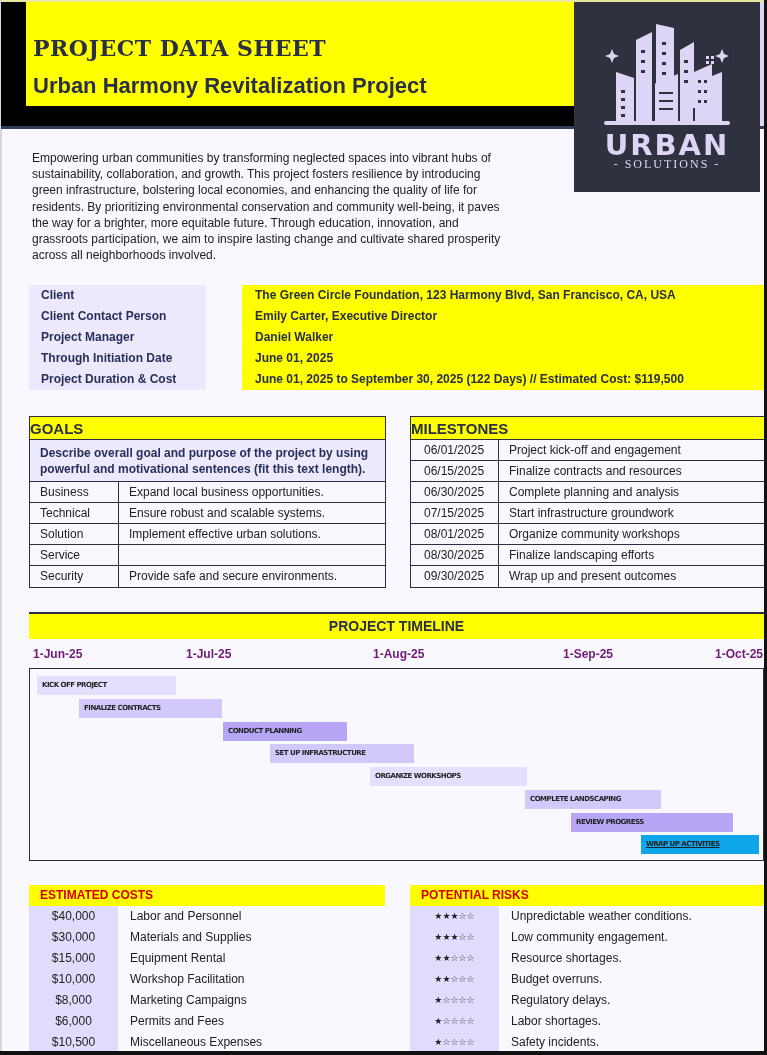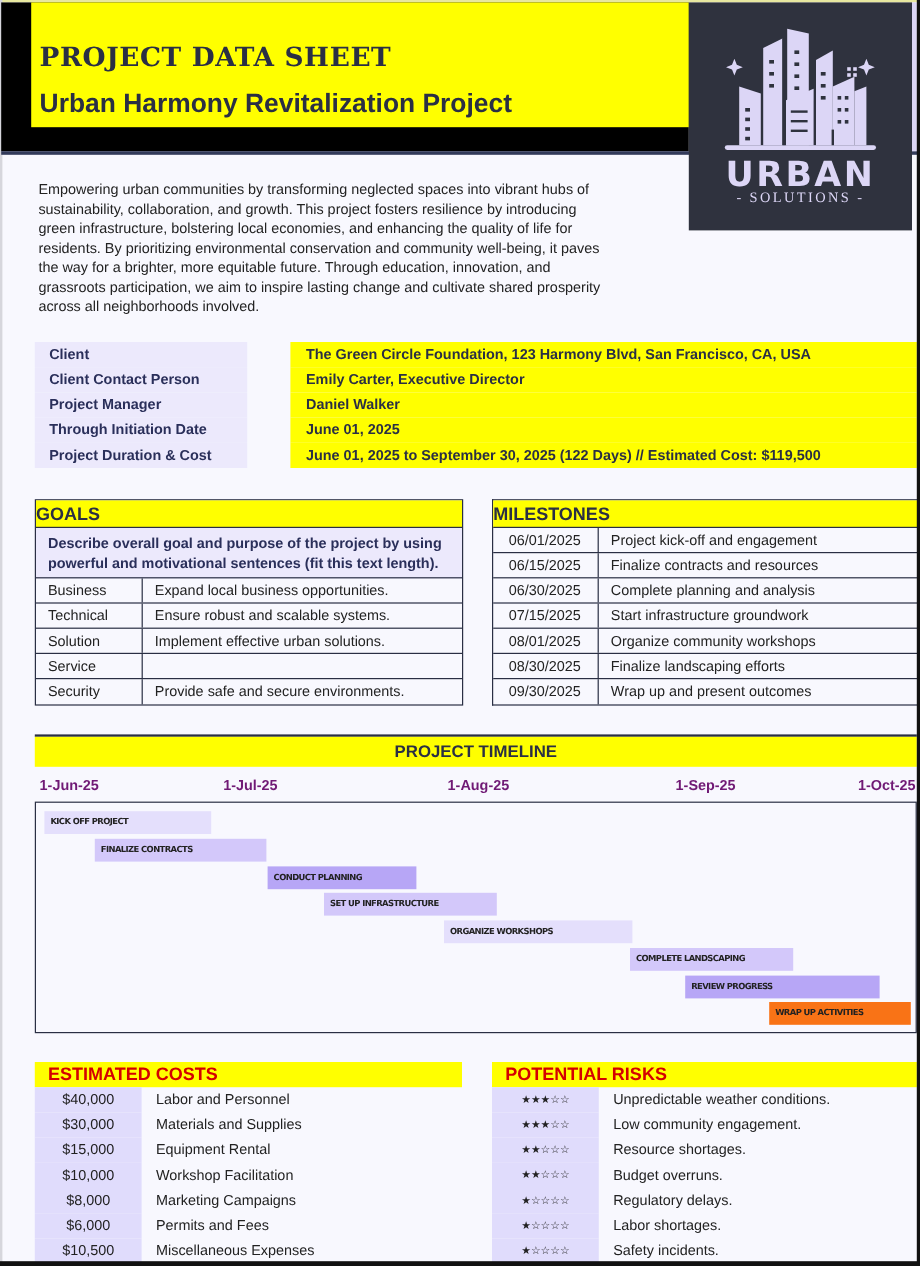--- a/index.html
+++ b/index.html
@@ -86,21 +86,21 @@
   .tl-tick { position: absolute; top: 647px; font-weight: bold; font-size: 12px; color: #701a75; }
   .tl-area { position: absolute; left: 29px; top: 668px; width: 735px; height: 193px; border: 1px solid #2a2f44; background: #f8f8fe; }
   .bar {
     position: absolute; height: 19px; font-family: "DejaVu Sans", sans-serif; font-size: 7px; font-weight: bold;
     letter-spacing: -0.5px; color: #222; line-height: 19px; padding-left: 5px; white-space: nowrap;
   }
 
   
   .sec-head {
     position: absolute; top: 885px; height: 21px; background: #ffff00;
-    font-weight: bold; font-size: 15px; color: #d40000; padding-left: 11px; line-height: 21px;
+    font-weight: bold; font-size: 12px; color: #d40000; padding-left: 11px; line-height: 21px;
   }
   .list { position: absolute; top: 906px; }
   .lrow { display: flex; height: 21px; font-size: 12px; color: #222; line-height: 21px; }
   .lcell-a { width: 89px; background: #e0dcfc; text-align: center; }
   .lcell-b { padding-left: 12px; }
   .stars { font-size: 9px; letter-spacing: 0; }
 </style>
 </head>
 <body>
 
@@ -266,21 +266,21 @@
 <div class="tl-tick" style="left:715px;">1-Oct-25</div>
 
 <div class="tl-area">
   <div class="bar" style="left:7px; top:7px; width:139px; background:#e4dffc;">KICK OFF PROJECT</div>
   <div class="bar" style="left:49px; top:30px; width:143px; background:#d3c8fa;">FINALIZE CONTRACTS</div>
   <div class="bar" style="left:193px; top:53px; width:124px; background:#b7a6f6;">CONDUCT PLANNING</div>
   <div class="bar" style="left:240px; top:75px; width:144px; background:#d3c8fa;">SET UP INFRASTRUCTURE</div>
   <div class="bar" style="left:340px; top:98px; width:157px; background:#e4dffc;">ORGANIZE WORKSHOPS</div>
   <div class="bar" style="left:495px; top:121px; width:136px; background:#d3c8fa;">COMPLETE LANDSCAPING</div>
   <div class="bar" style="left:541px; top:144px; width:162px; background:#b7a6f6;">REVIEW PROGRESS</div>
-  <div class="bar" style="left:611px; top:166px; width:118px; background:#f97316;">WRAP UP ACTIVITIES</div>
+  <div class="bar" style="left:611px; top:166px; width:118px; background:#0ea5e9;text-decoration:underline;">WRAP UP ACTIVITIES</div>
 </div>
 
 <div class="sec-head" style="left:29px; width:356px;">ESTIMATED COSTS</div>
 <div class="list" style="left:29px; width:356px;">
   <div class="lrow">
     <div class="lcell-a">$40,000</div>
     <div class="lcell-b">Labor and Personnel</div>
   </div>
   <div class="lrow">
     <div class="lcell-a">$30,000</div>

